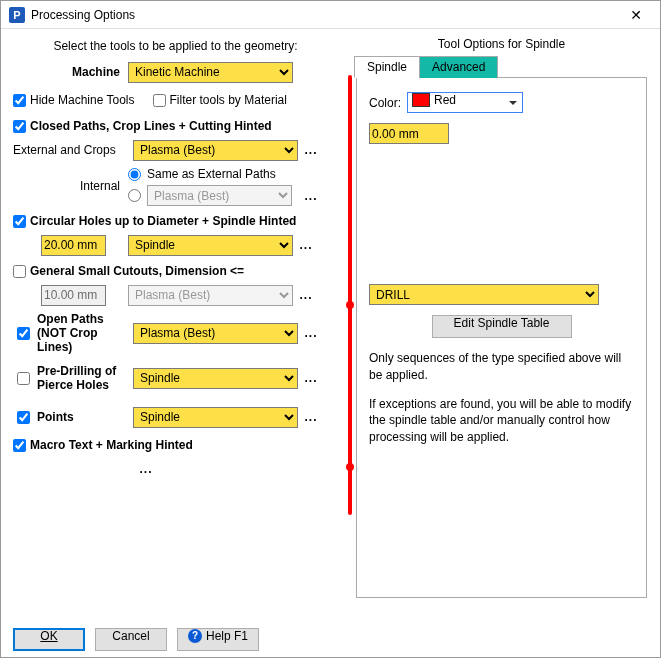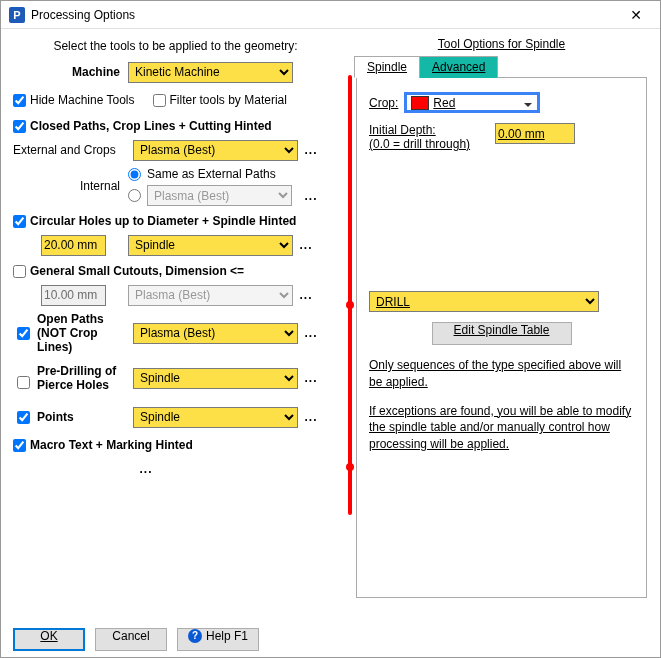--- a/index.html
+++ b/index.html
@@ -51,21 +51,20 @@
     position: relative;
   }
   .leftpane {
     width: 347px;
     padding: 8px 10px 0 12px;
     position: relative;
   }
   .rightpane {
     flex: 1;
     padding: 8px 13px 0 8px;
-    text-decoration: underline;
   }
   .redbar {
     position: absolute;
     left: 347px;
     top: 46px;
     width: 4px;
     height: 440px;
     background: #ff0000;
     border-radius: 2px;
   }
@@ -211,26 +210,26 @@
   .colorswatch {
     width:18px; height:14px;
     background:#ff0000;
     border:1px solid #333;
     display:inline-block;
     margin-right:4px;
     vertical-align:middle;
   }
   .colorselect {
     display:inline-flex;
-    align-items:flex-end;
-    border:3px solid #3b82f6;
+    align-items:flex-start;
+    border:1px solid #3b82f6;
     height:21px;
     padding:0 18px 0 4px;
     position:relative;
-    width:136px;
+    width:116px;
     background:#fff;
   }
   .colorselect::after {
     content:"";
     position:absolute;
     right:5px; top:8px;
     border:4px solid transparent;
     border-top-color:#333;
   }
   .notetext {
@@ -331,21 +330,21 @@
           <input type="checkbox" checked="" style="">
           <span style="font-weight:bold;">Open Paths (NOT Crop Lines)</span>
         </div>
         <select class="wide">
           <option>Plasma (Best)</option>
         </select>
         <span class="dots">...</span>
       </div>
 
       <div class="row" style="align-items:center; margin-top:10px;">
-        <div style="flex:0 0 120px; display:flex; align-items:flex-end; gap:4px;">
+        <div style="flex:0 0 120px; display:flex; align-items:center; gap:4px;">
           <input type="checkbox" style="">
           <span style="font-weight:bold;">Pre-Drilling of Pierce Holes</span>
         </div>
         <select class="wide">
           <option>Spindle</option>
         </select>
         <span class="dots">...</span>
       </div>
 
       <div class="row" style="align-items:center; margin-top:14px;">
@@ -370,31 +369,27 @@
     </div>
 
     <div class="rightpane">
       <div class="right-header">Tool Options for Spindle</div>
       <div class="tabs">
         <div class="tab active">Spindle</div>
         <div class="tab">Advanced</div>
       </div>
       <div class="tabpanel">
         <div class="fieldrow">
-          <span>Crop:</span>
+          <span>Color:</span>
           <div class="colorselect">
             <span class="colorswatch"></span>
             <span>Red</span>
           </div>
         </div>
         <div class="fieldrow" style="align-items:flex-start;">
-          <div style="flex:0 0 120px;">
-            <div>Initial Depth:</div>
-            <div>(0.0 = drill through)</div>
-          </div>
           <input type="text" style="width: 80px;" value="0.00 mm">
         </div>
 
         <div style="height:130px;"></div>
 
         <div class="fieldrow">
           <select style="width:230px;">
             <option>DRILL</option>
           </select>
         </div>

